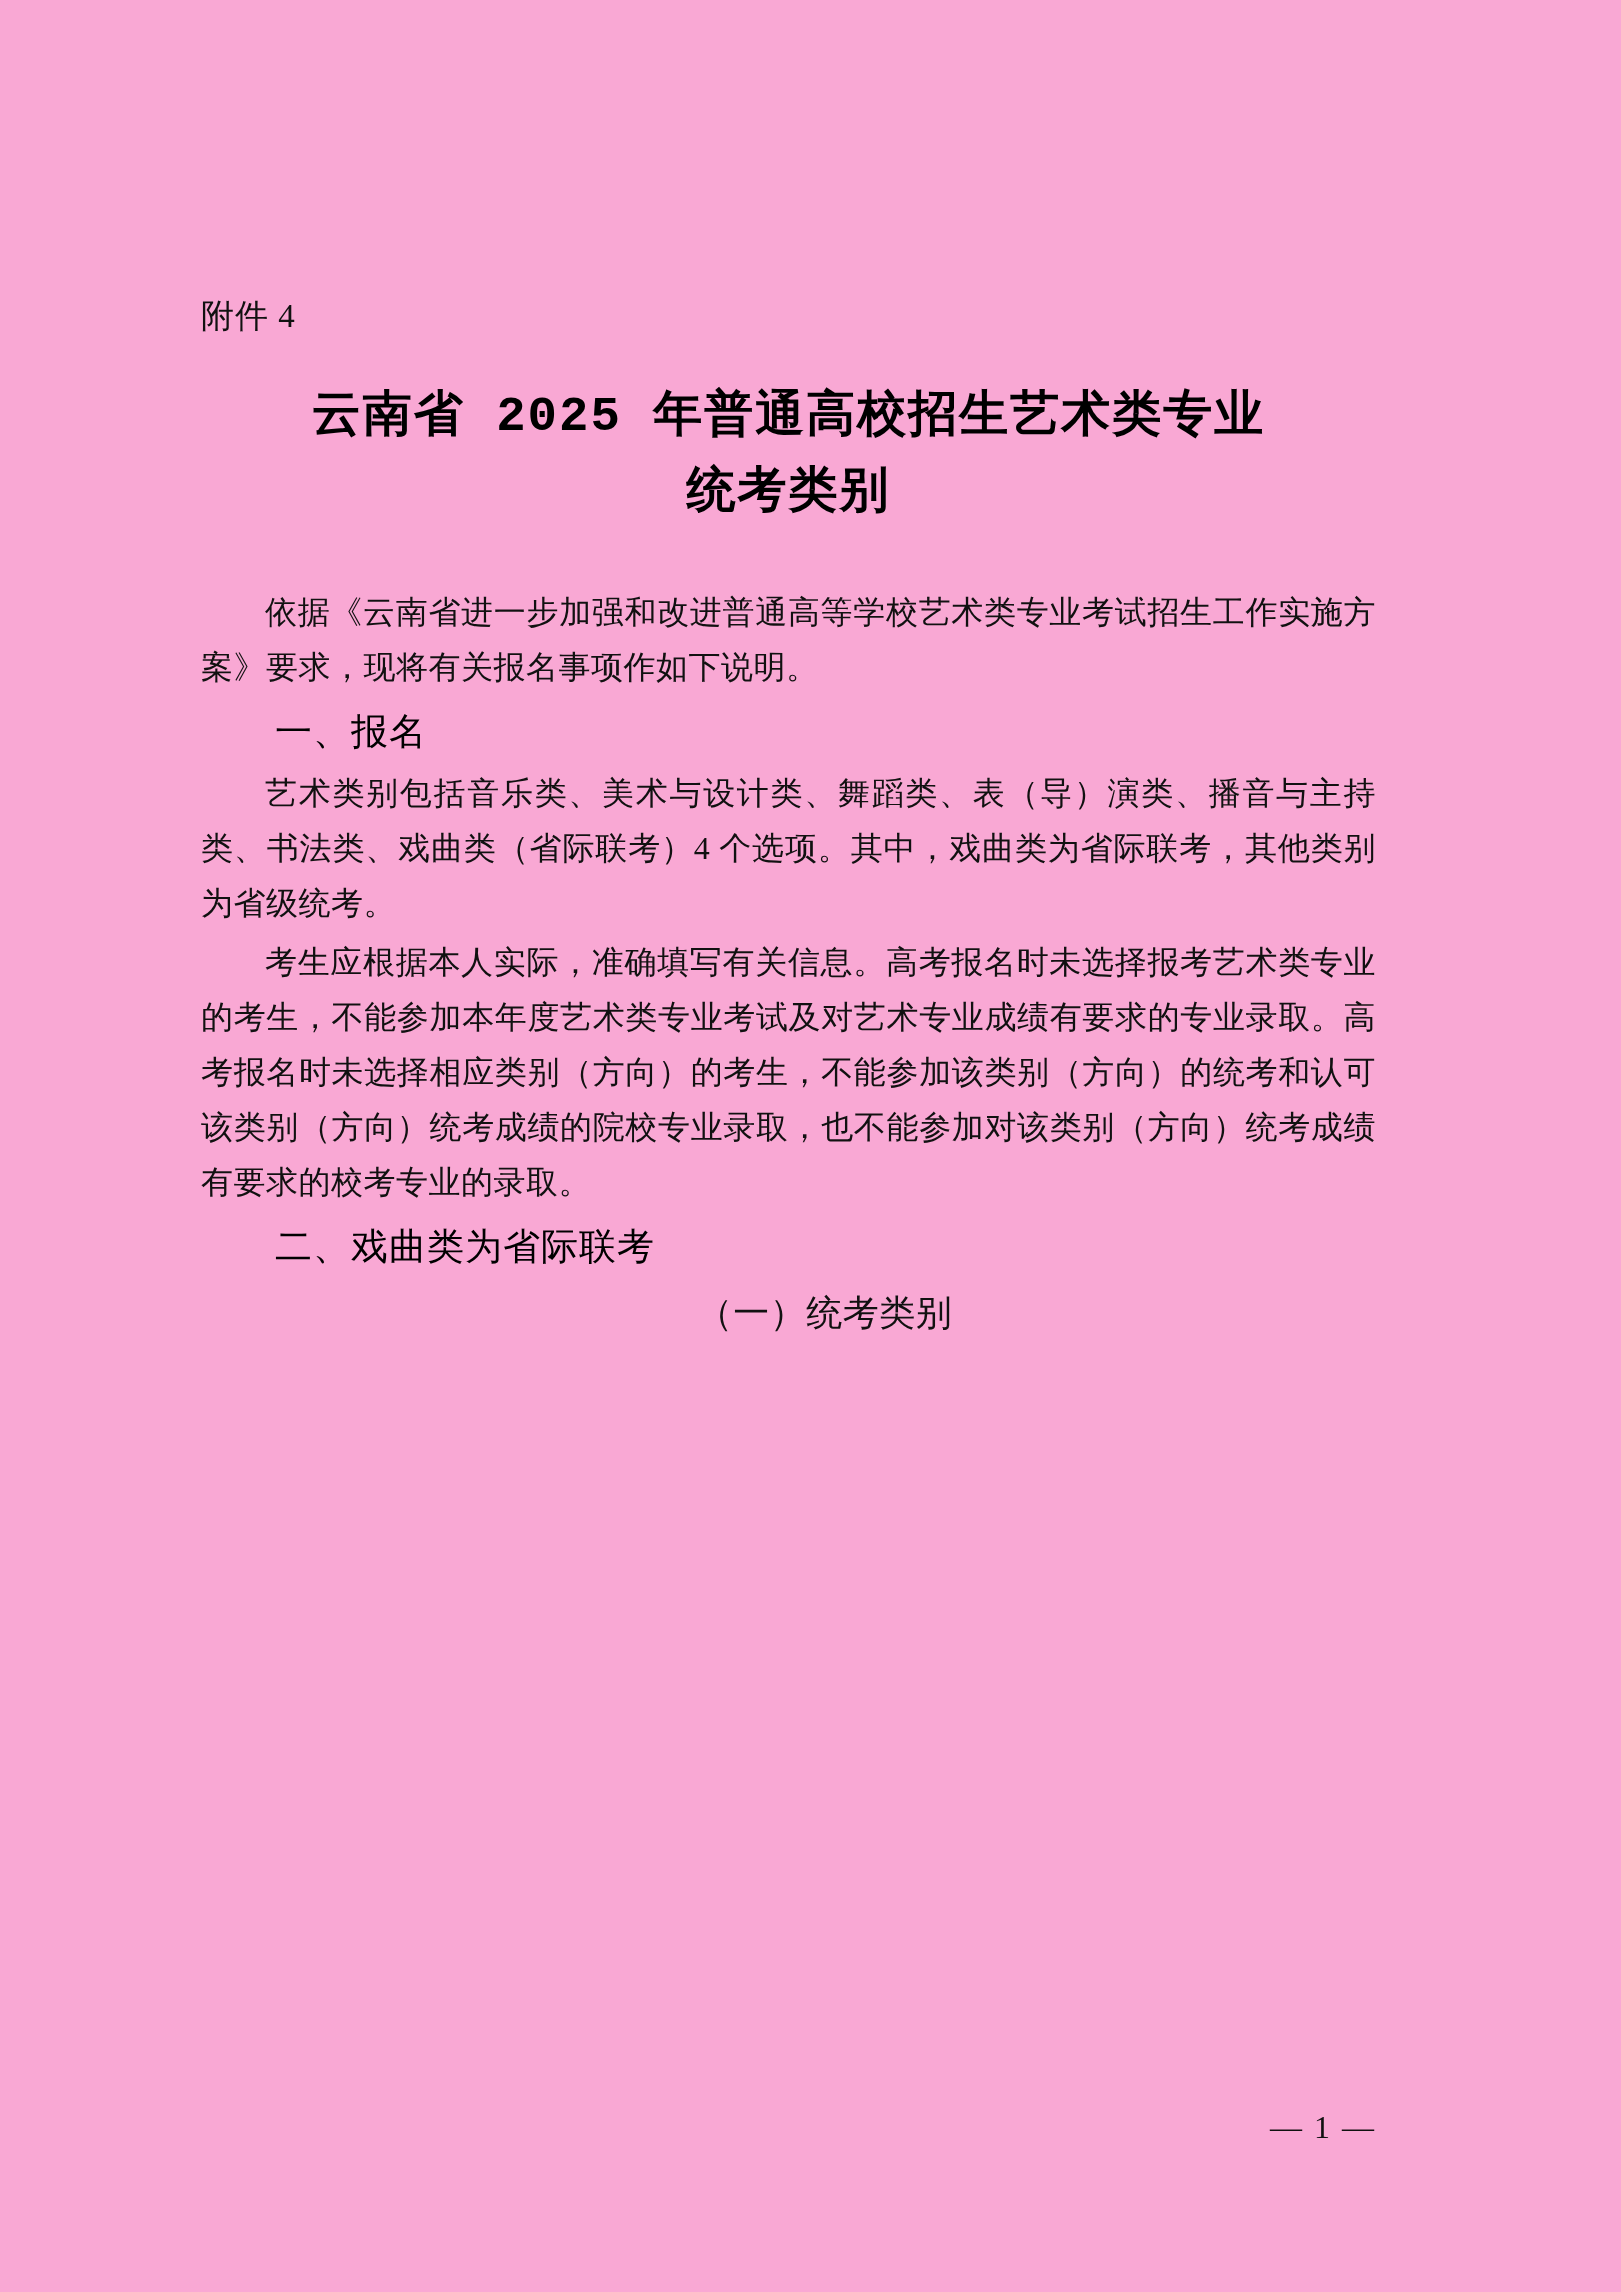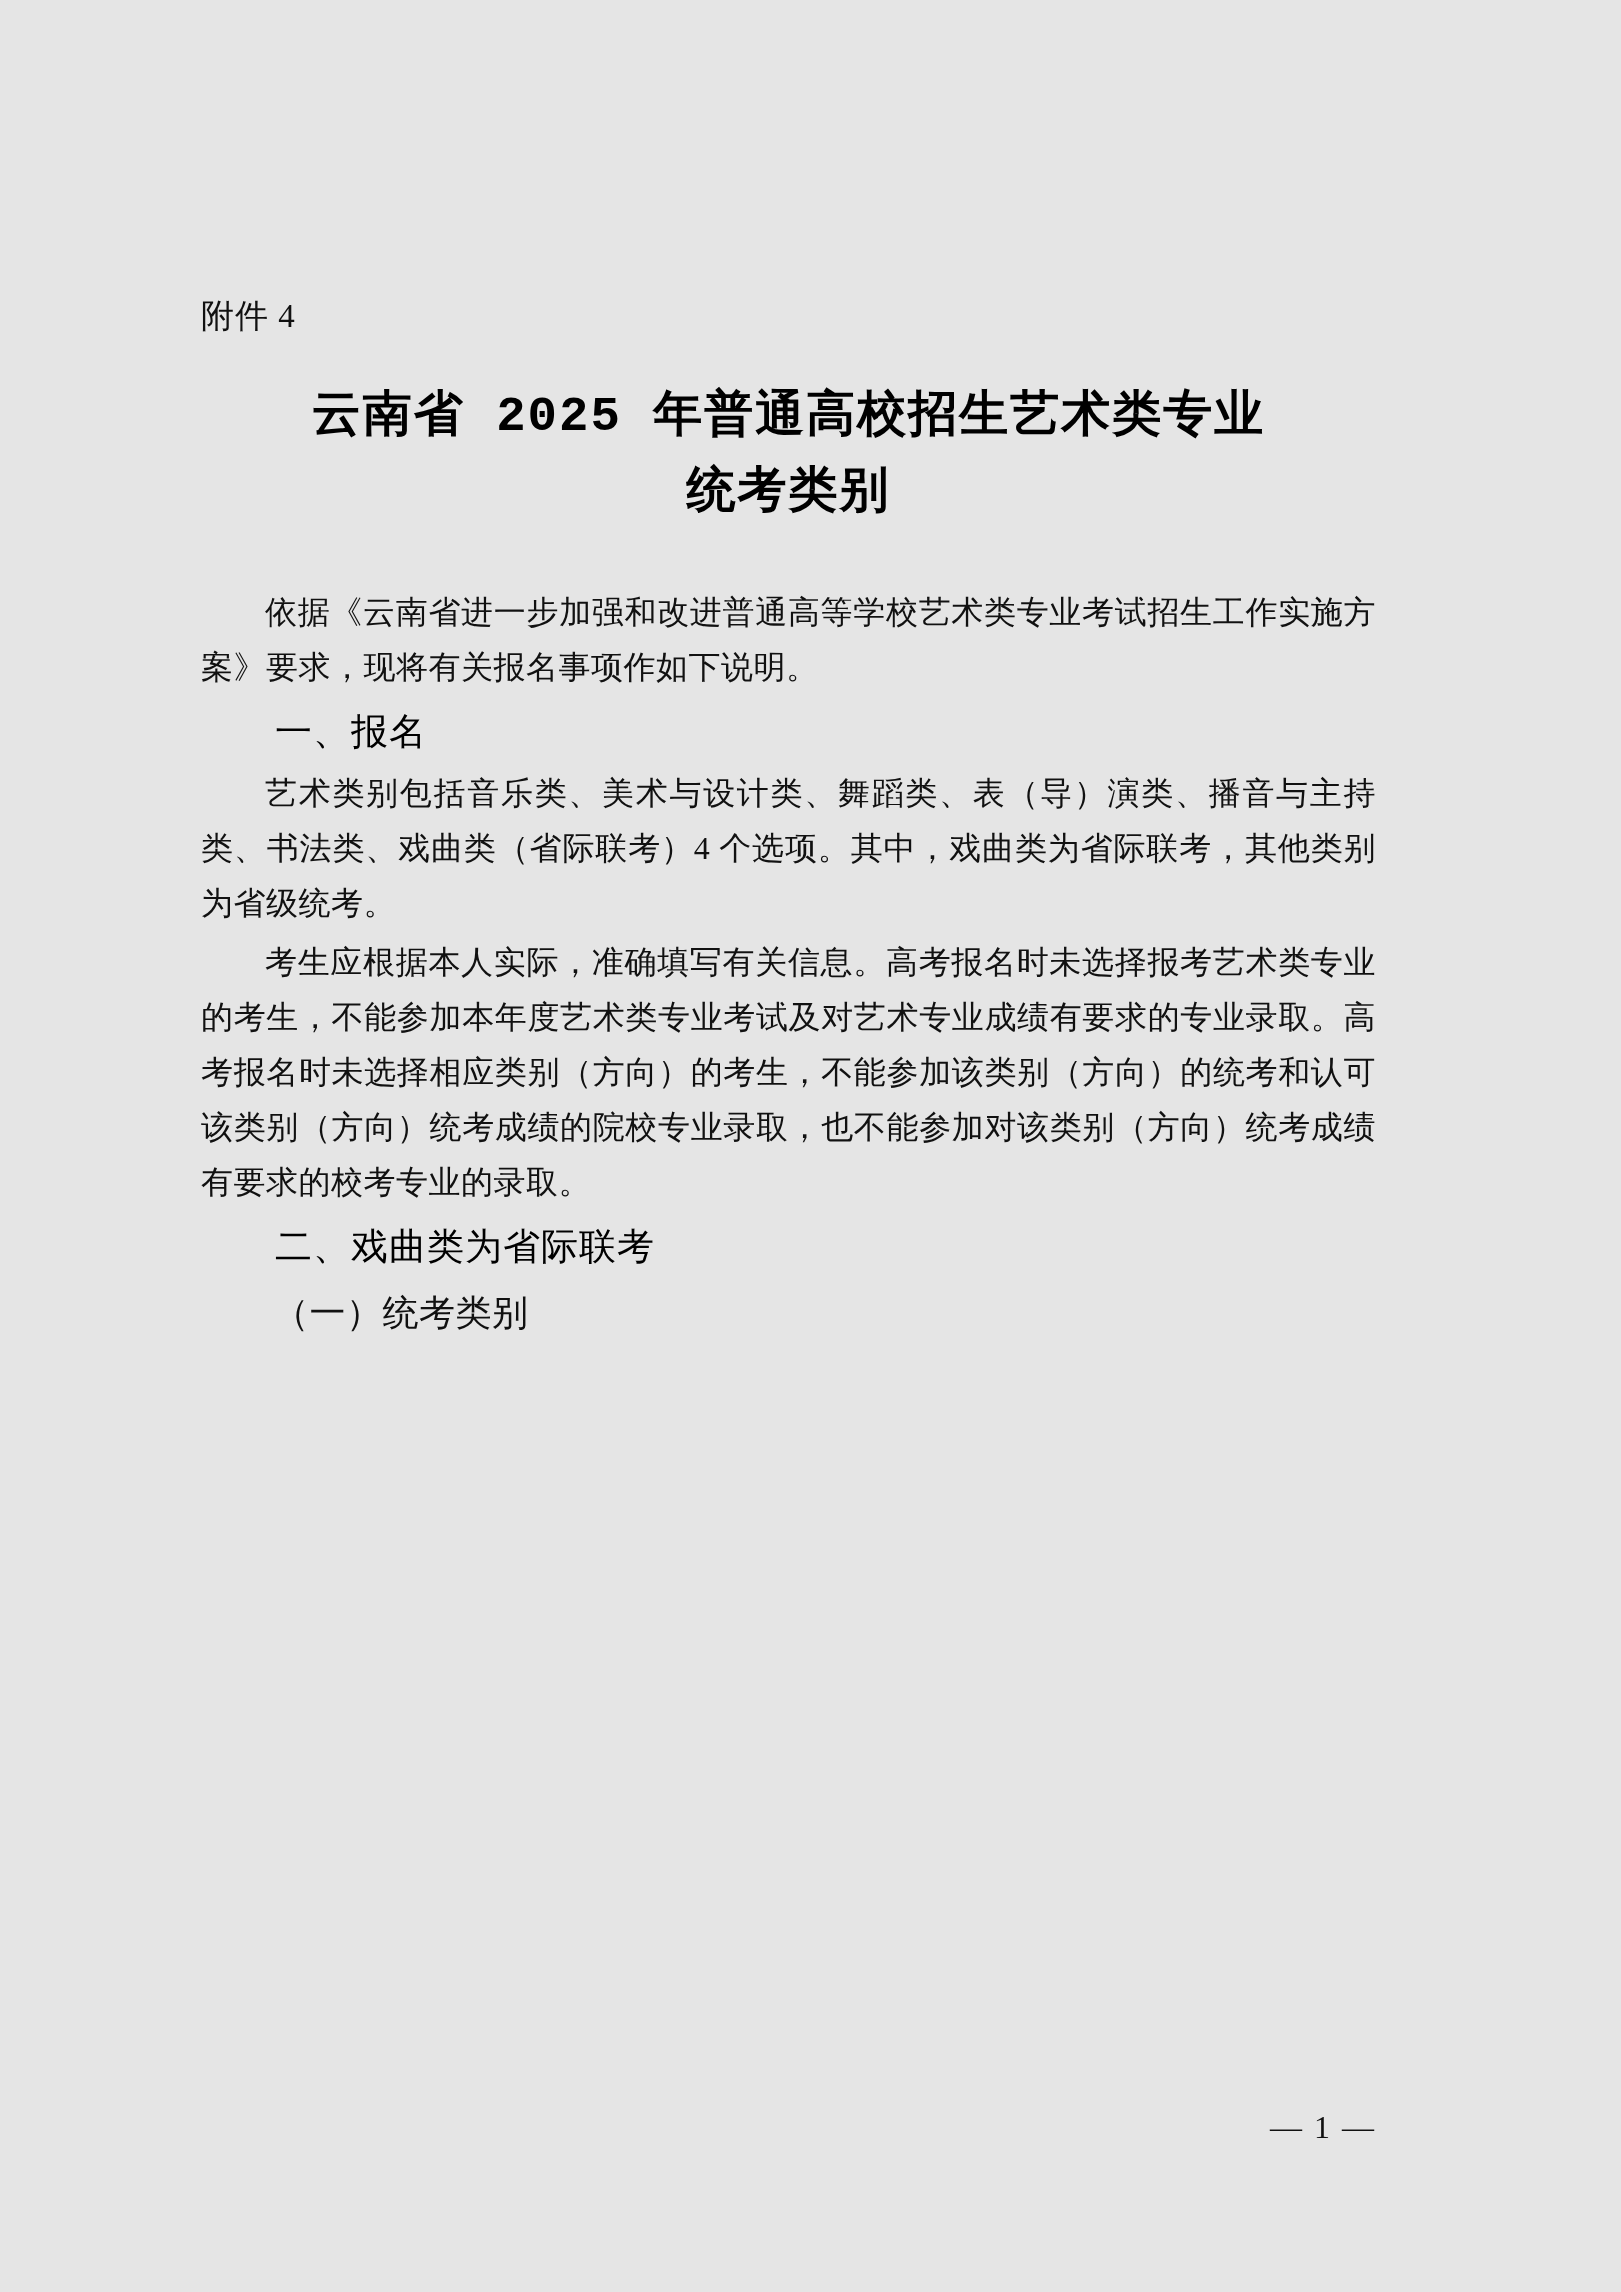--- a/index.html
+++ b/index.html
@@ -14,21 +14,21 @@
     color: #1a1a1a;
     position: relative;
     overflow: hidden;
   }
   .page {
     position: absolute;
     top: 0;
     left: 0;
     width: 1621px;
     height: 2293px;
-    background: #e5e5e5;
+    background: #f9a8d4;
     box-sizing: border-box;
     padding: 294px 245px 0 201px;
   }
   .attachment-label {
     font-size: 33px;
     letter-spacing: 1px;
     margin-bottom: 41px;
     color: #111;
     font-weight: 400;
   }
@@ -65,20 +65,21 @@
     color: #000;
     letter-spacing: 1px;
   }
   .sub-heading {
     font-size: 36px;
     line-height: 1.72;
     text-indent: 2em;
     margin: 3.9px 0 0 0;
     color: #111;
     letter-spacing: 0.5px;
+    text-align: center;
   }
   .page-number {
     position: absolute;
     right: 245px;
     bottom: 147px;
     font-size: 32px;
     color: #111;
     letter-spacing: 2px;
   }
 </style>

